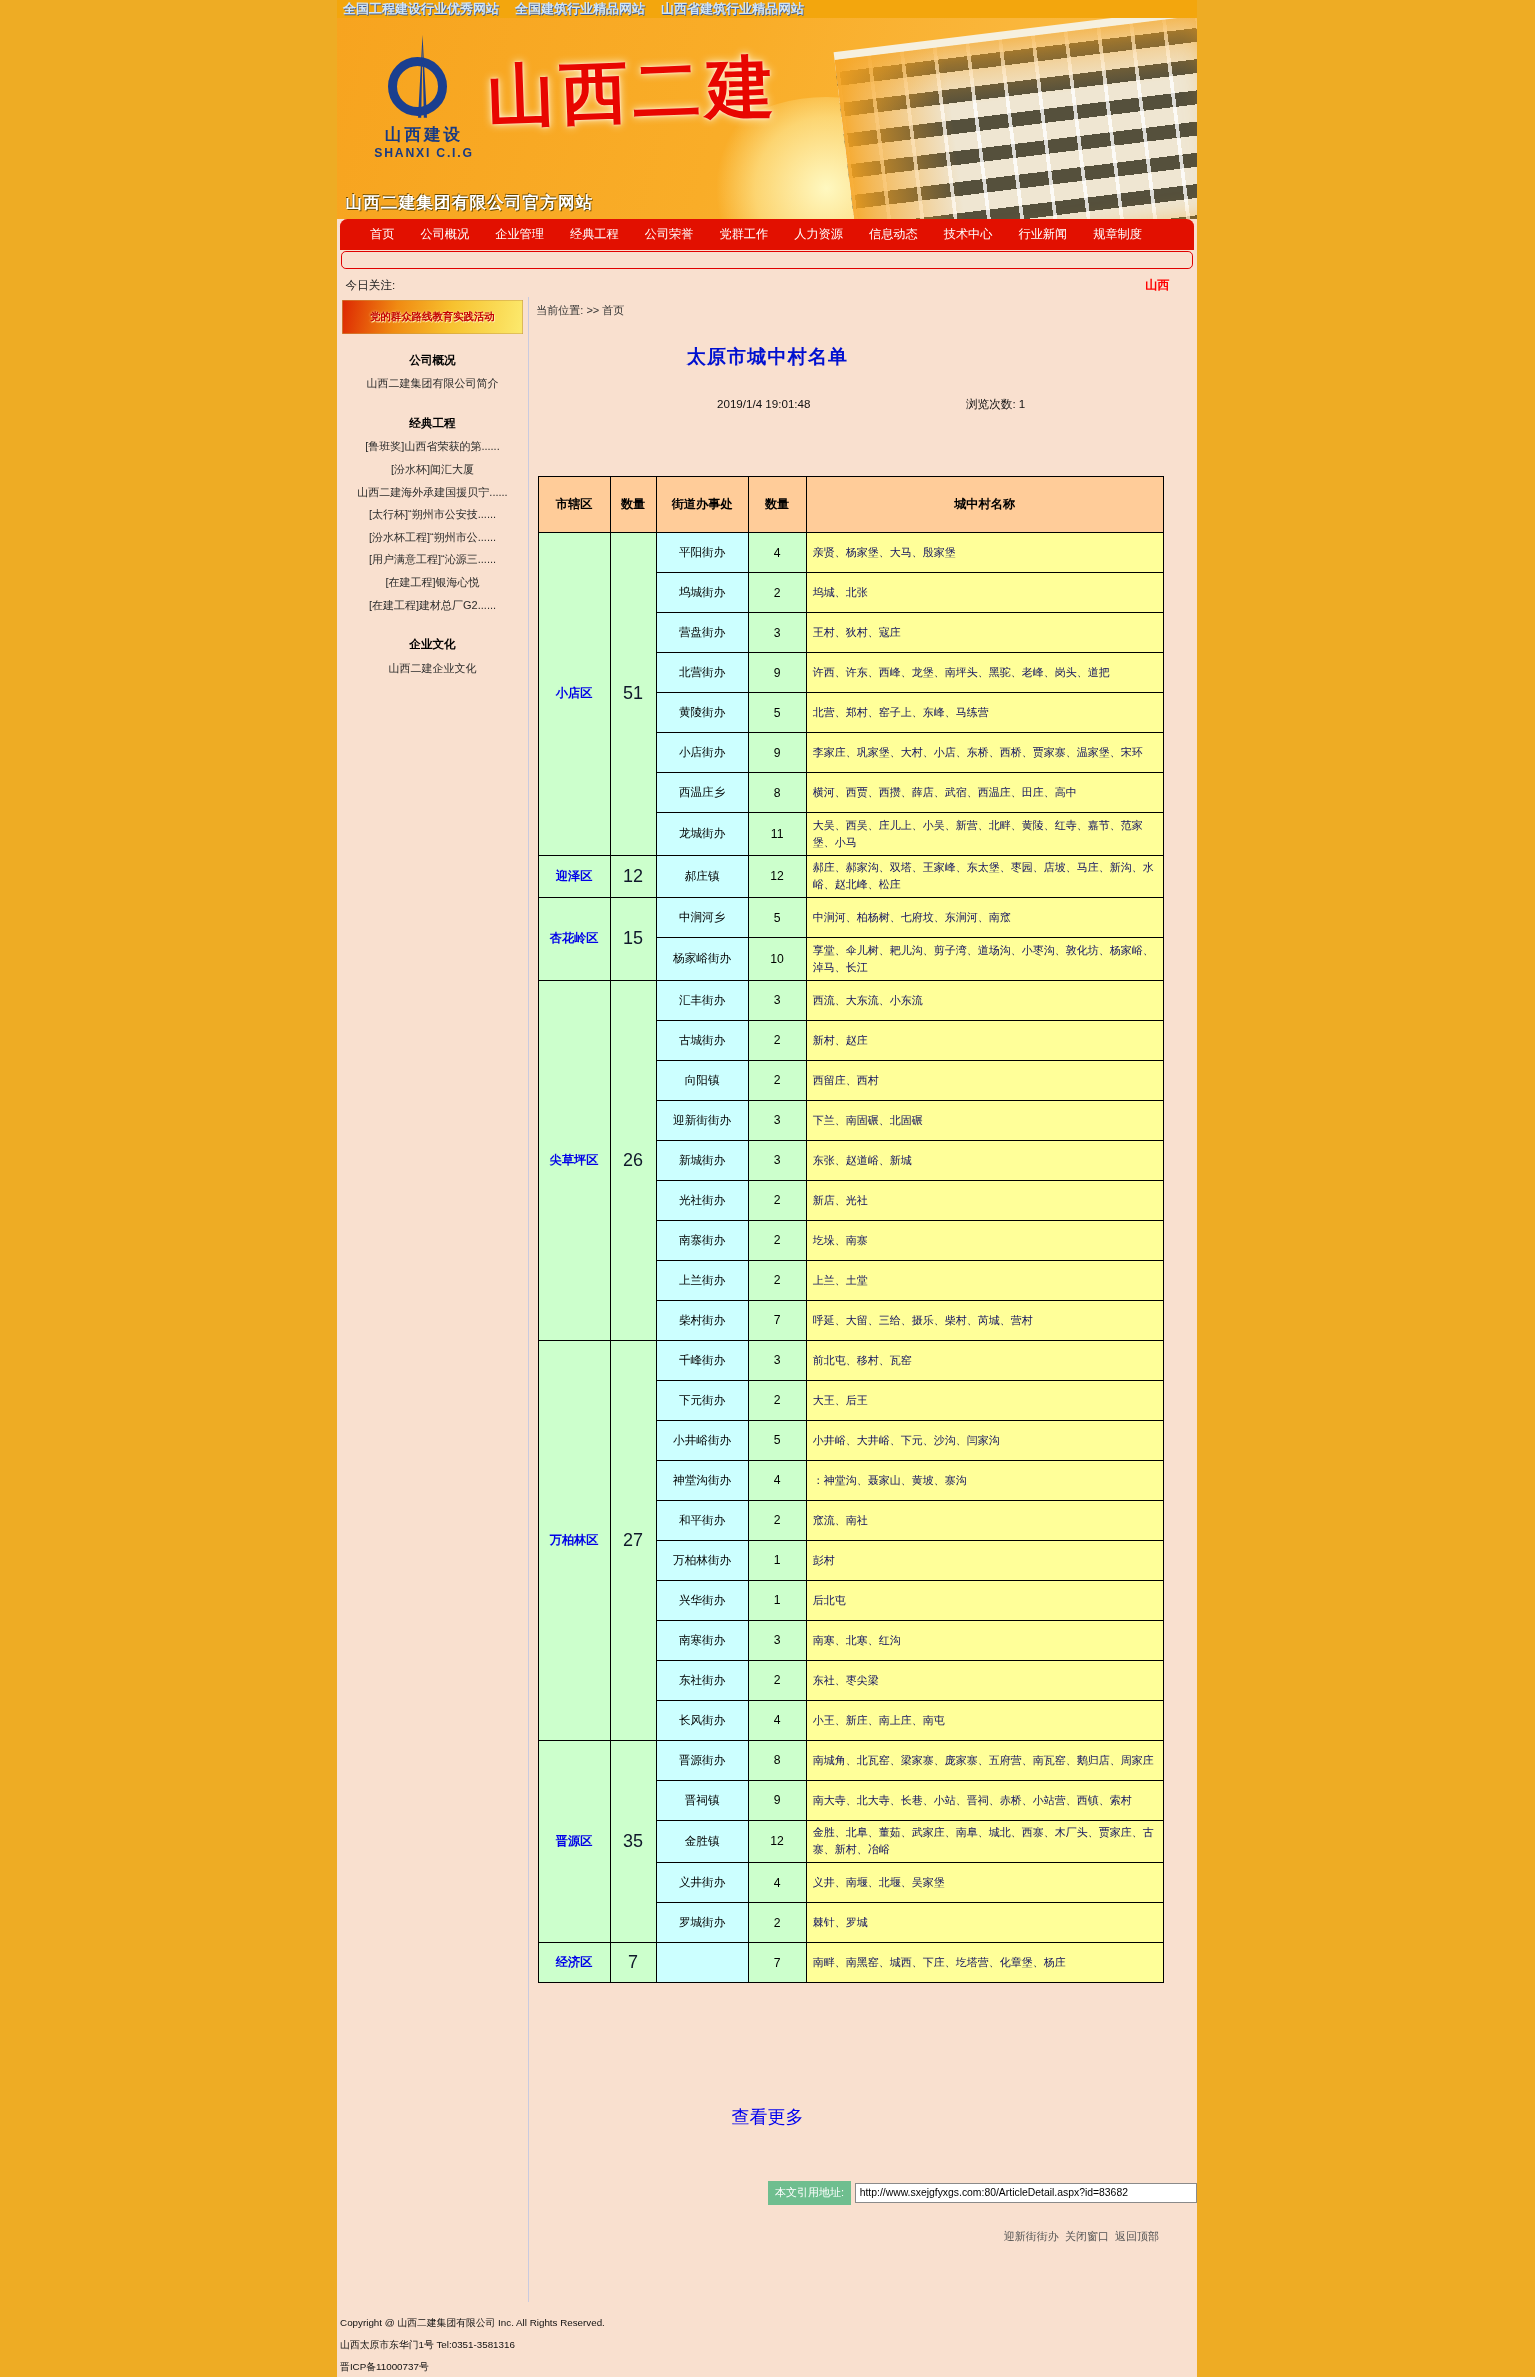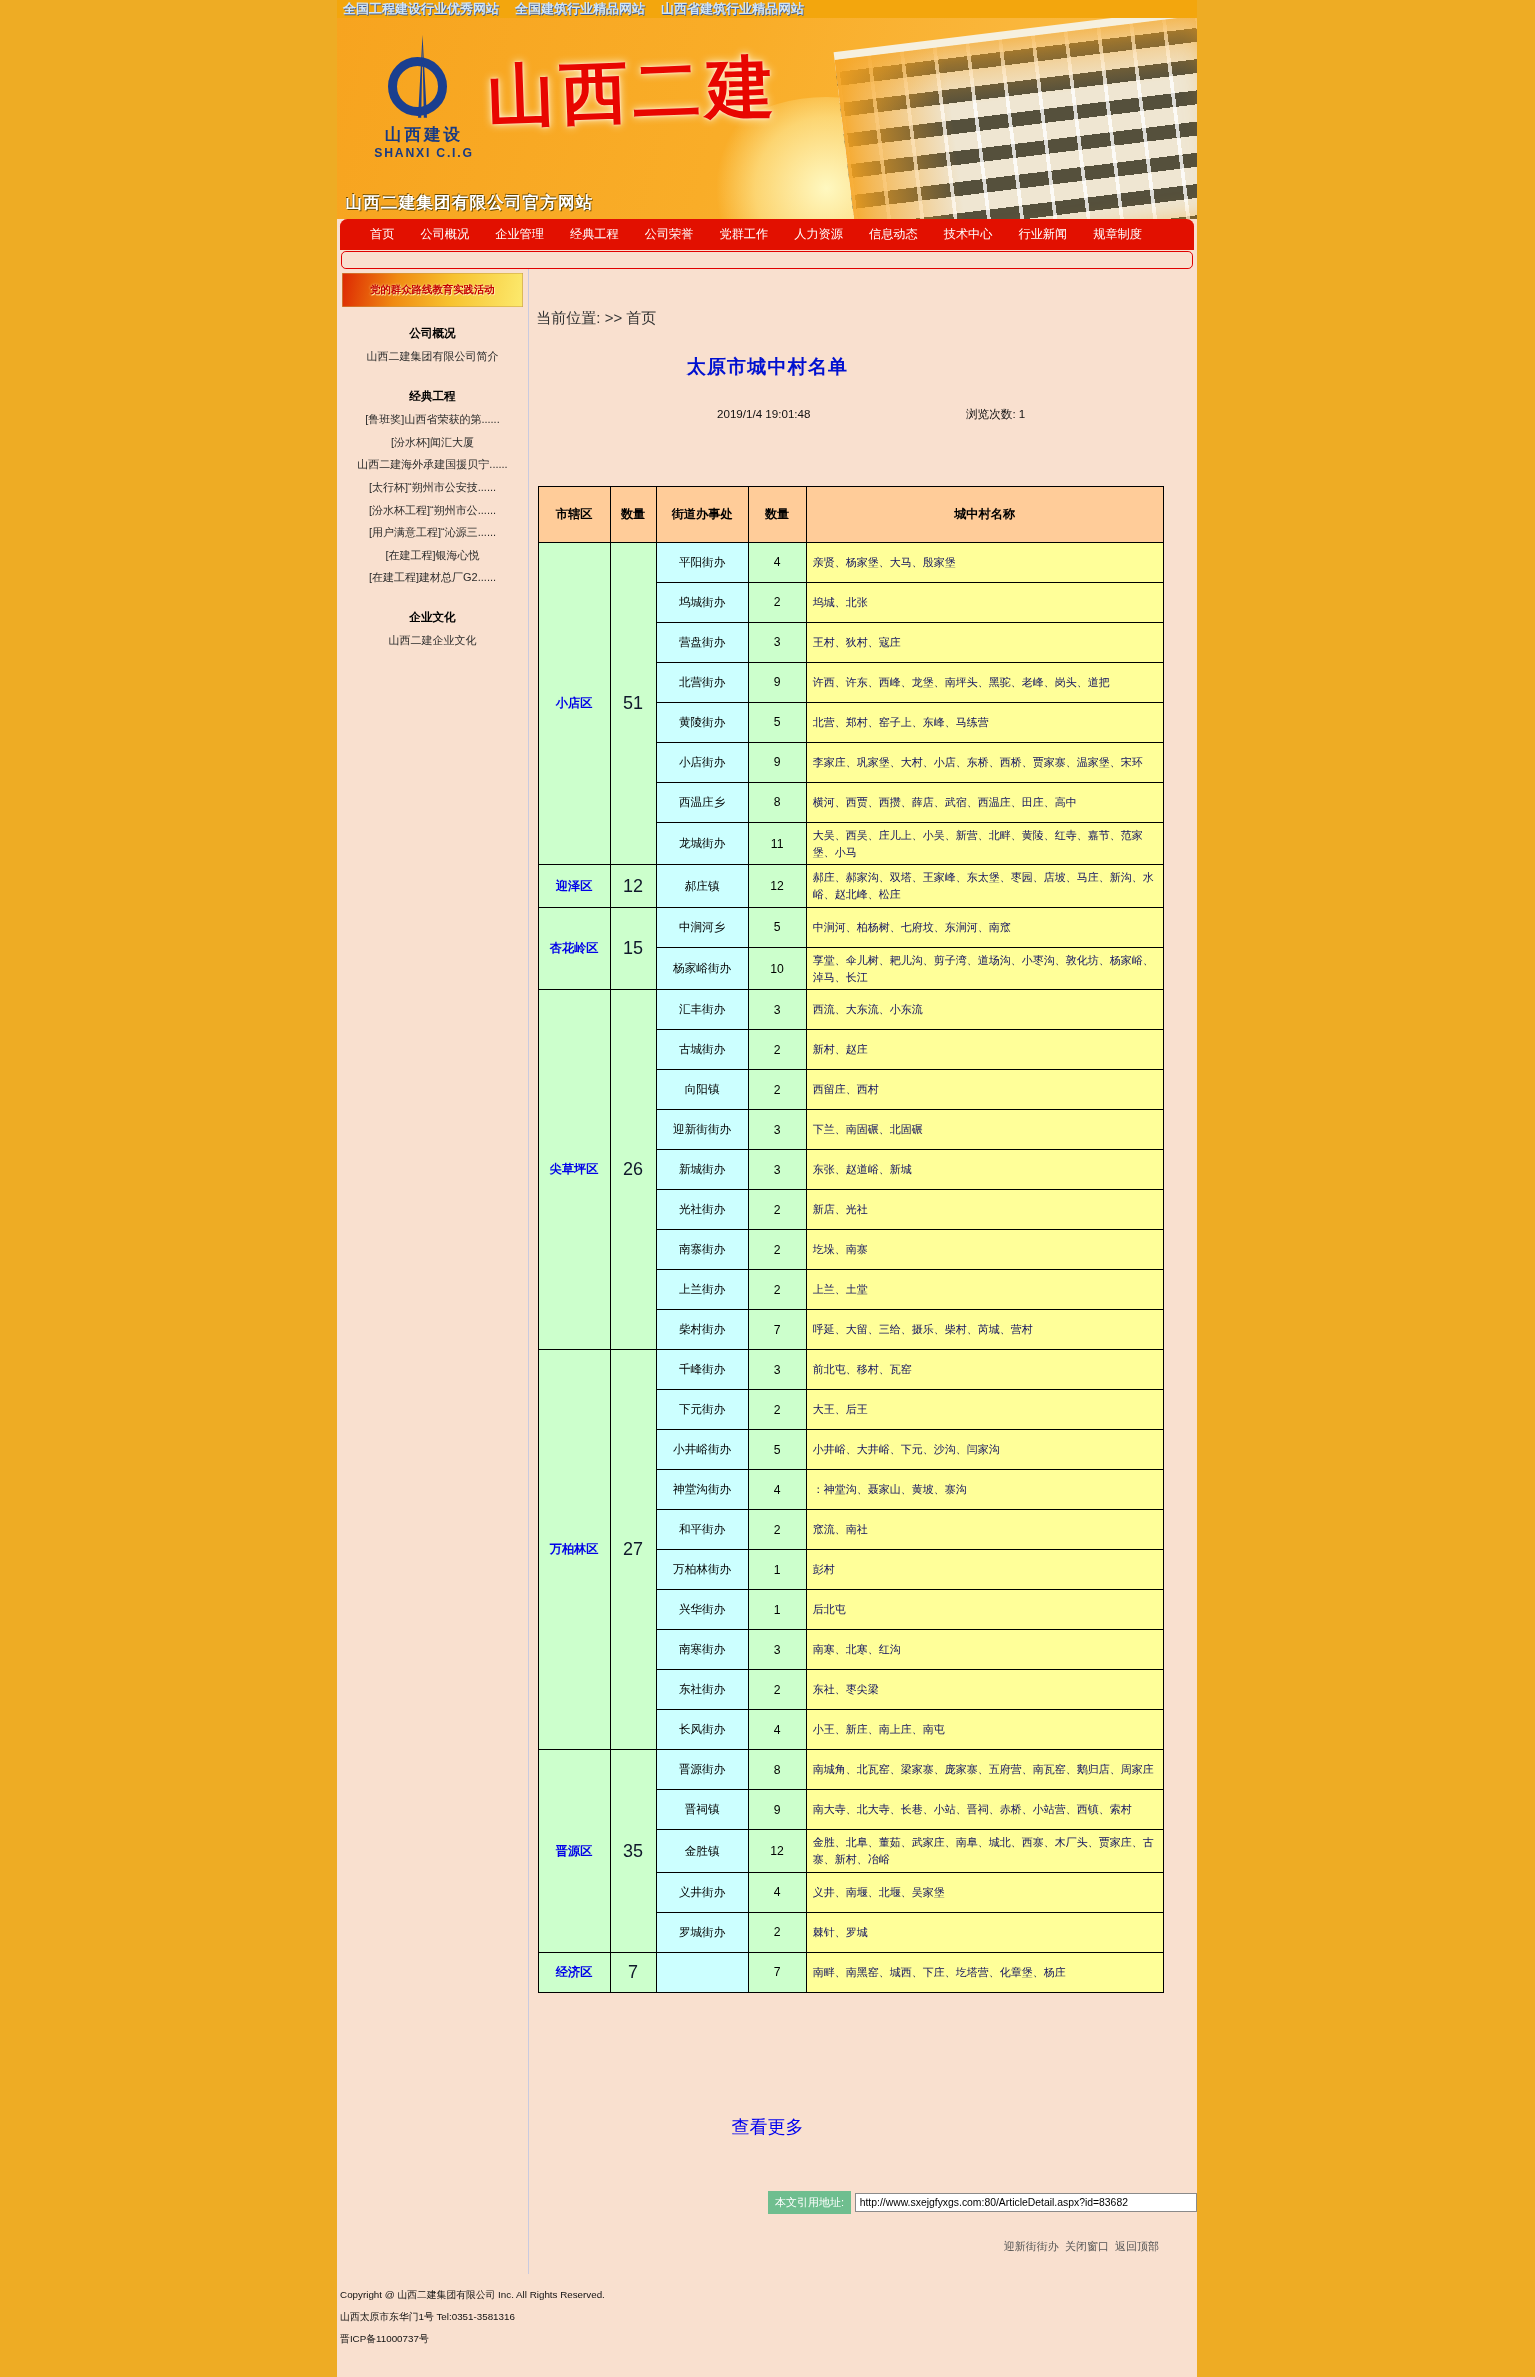--- a/index.html
+++ b/index.html
@@ -51,21 +51,21 @@
   .sidebar{width:191px;flex:0 0 191px;padding-top:3.7px;}
   .banner{width:181px;height:34px;margin:0 0 13.4px 4.9px;display:flex;align-items:center;justify-content:center;
     background:linear-gradient(100deg,#DD2702 0%,#F08A12 30%,#F7C22F 60%,#FCEA6E 100%);
     box-shadow:0 0 0 0.6px #C89B4B inset;}
   .banner span{color:#C40000;font-size:10.4px;font-weight:bold;text-shadow:0 0 2.4px #FFE9A0,0.6px 0.6px 0 #FFF3B0;white-space:nowrap;}
   .side-item{ text-align:center;font-size:11px;color:#2B2B2B;line-height:22.6px;cursor:pointer;}
   .side-head{text-align:center;font-size:11.6px;color:#000;font-weight:bold;line-height:24.5px;margin-top:16px;}
   .side-head.first{margin-top:2.4px;}
 
   .main{flex:1;border-left:0.6px solid #C9CADF;min-height:2005px;position:relative;}
-  .breadcrumb{padding:6.1px 0 0 7.3px;font-size:15px;color:#333;margin-top:33px;}
+  .breadcrumb{padding:6.1px 0 0 7.3px;font-size:11px;color:#333;}
   .article-head{width:477px;text-align:center;}
   .title{margin:26px 0 0 0;font-size:19px;color:#0010D0;font-weight:bold;font-family:"Liberation Serif",serif;letter-spacing:1.2px;}
   .daterow{position:relative;height:18.3px;margin-top:27px;font-size:11.6px;color:#111;}
   .daterow .date{position:absolute;left:188px;top:0;}
   .daterow .views{position:absolute;left:437px;top:0;width:183px;text-align:left;}
 
   table.cv{border-collapse:collapse;margin:61px 0 0 8.6px;width:626px;table-layout:fixed;}
   table.cv td,table.cv th{border:1.8px solid #000;box-sizing:border-box;}
   table.cv th{background:#FFCC99;color:#000000;font-size:12.2px;font-weight:bold;height:56px;}
   td.c-district{background:#CCFFCC;color:#0000E8;font-size:12.2px;font-weight:bold;text-align:center;}
@@ -122,20 +122,24 @@
         <a href="#">党群工作</a>
         <a href="#">人力资源</a>
         <a href="#">信息动态</a>
         <a href="#">技术中心</a>
         <a href="#">行业新闻</a>
         <a href="#">规章制度</a>
       </div>
 
     <div class="marquee-box"></div>
 
+    <div class="spotlight">
+      <span>今日关注:</span>
+      <span class="spotlight-marquee">山西</span>
+    </div>
 
     <div class="cols">
       <div class="sidebar">
         <div class="banner">
           <span>党的群众路线教育实践活动</span>
         </div>
         <div id="sidebar-list">
             <div class="side-head first">公司概况</div>
             <div class="side-item">山西二建集团有限公司简介</div>
             <div class="side-head">经典工程</div>

